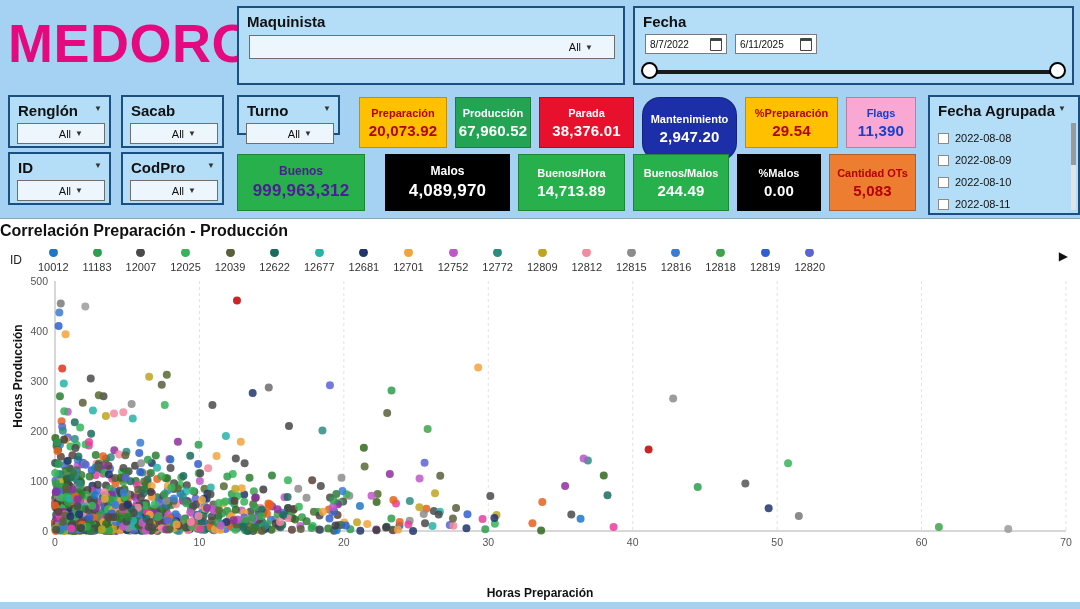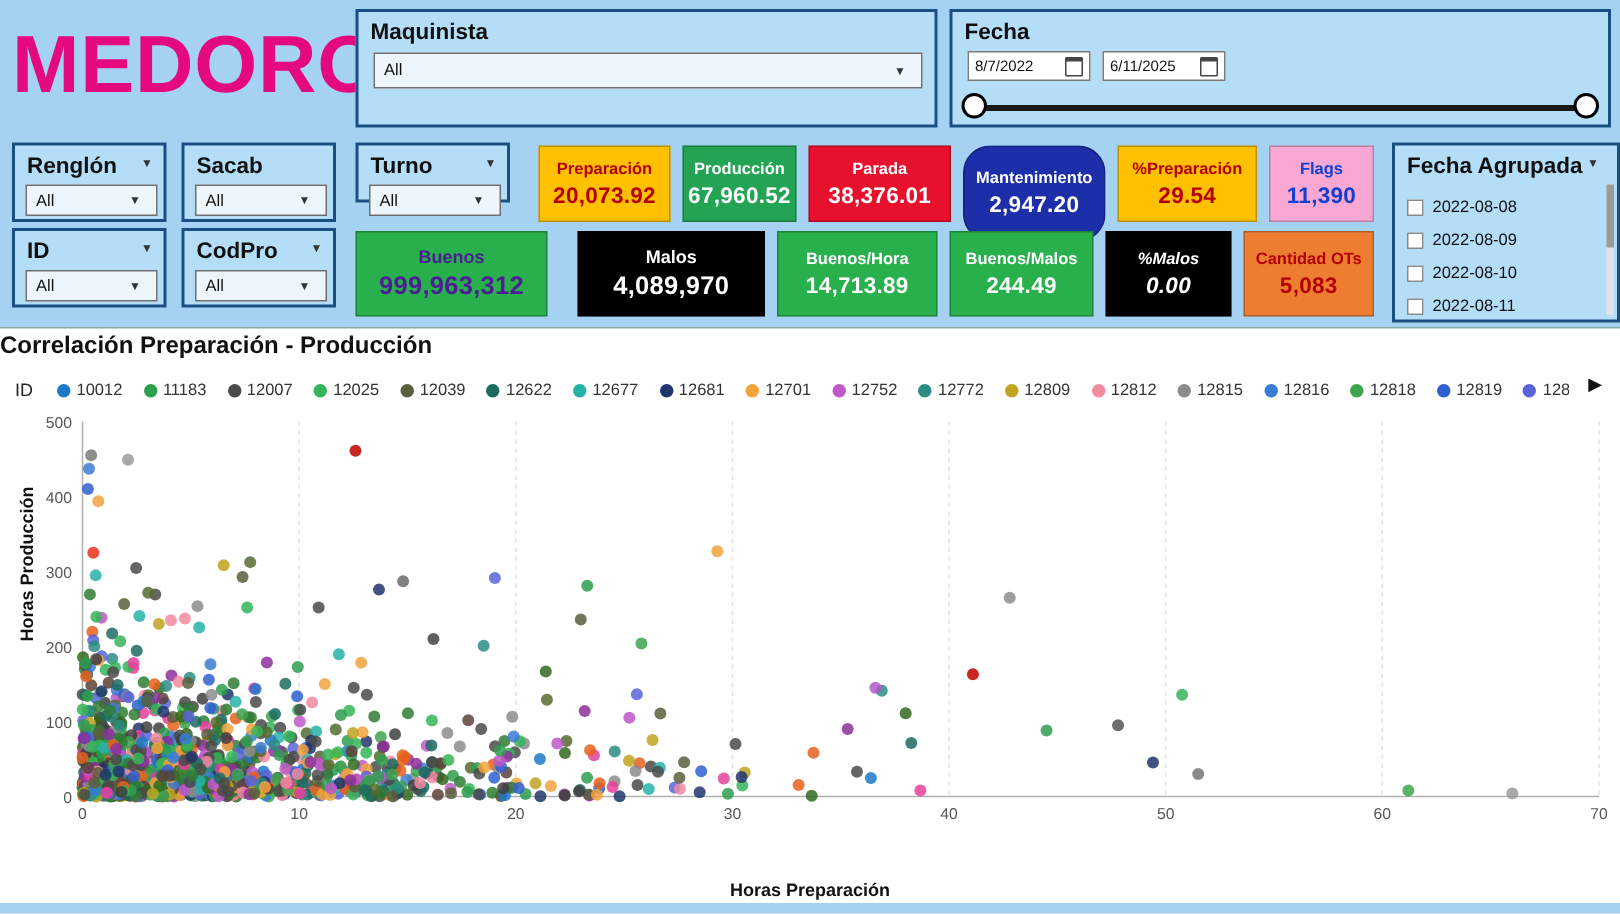--- a/index.html
+++ b/index.html
@@ -1,37 +1,37 @@
 <!DOCTYPE html>
 <html><head>
 <meta charset="utf-8">
 <style>
   html,body{margin:0;padding:0;}
   body{font-family:"Liberation Sans", sans-serif;}
   #app{position:relative;width:1080px;height:609px;background:#A5D2F2;overflow:hidden;}
   .panel{position:absolute;background:#B4DDF8;border:2px solid #1B4F82;box-sizing:border-box;}
   .slicer-label{position:absolute;left:8px;top:5px;font-size:15px;font-weight:bold;color:#111;}
   .slicer-chev{position:absolute;right:7px;top:7px;font-size:8px;color:#333;}
-  .dd{position:absolute;background:#EDF6FD;border:1px solid #6E6E6E;display:flex;align-items:center;justify-content:space-between;padding:0 10px 0 6px;font-size:11px;color:#111;box-sizing:border-box;cursor:pointer;}
+  .dd{position:absolute;background:#EDF6FD;border:1px solid #6E6E6E;display:flex;align-items:center;justify-content:flex-end;padding:0 21px 0 6px;font-size:11px;color:#111;box-sizing:border-box;cursor:pointer;}
   .dd .chev{font-size:8px;color:#333;margin-left:4px;}
   .datebox{position:absolute;background:#fff;border:1px solid #7a7a7a;display:flex;align-items:center;justify-content:space-between;padding:0 4px;font-size:10px;color:#111;box-sizing:border-box;height:20px;cursor:pointer;}
   .cal{width:10px;height:9px;border:1px solid #444;border-top:3px solid #444;border-radius:1px;flex:0 0 auto;margin-left:4px;}
   .kpi{position:absolute;display:flex;flex-direction:column;align-items:center;justify-content:center;gap:3px;box-sizing:border-box;border:1px solid rgba(0,0,0,0.25);}
   .kpi .k-label{font-size:11px;font-weight:bold;}
   .kpi .k-value{font-size:15px;font-weight:bold;letter-spacing:0.2px;}
   .kpi.big .k-label{font-size:12px;}
   .kpi.big .k-value{font-size:17px;}
   .slider-track{position:absolute;left:12px;right:12px;top:62px;height:4px;background:#1a1a1a;border-radius:2px;}
   .slider-handle{position:absolute;top:54px;width:17px;height:17px;background:#fff;border:2.5px solid #000;border-radius:50%;box-sizing:border-box;cursor:pointer;}
   .chk-row{display:flex;align-items:flex-end;gap:6px;height:22px;padding-left:8px;font-size:11px;color:#111;}
   .chk{width:11px;height:11px;background:#fff;border:1px solid #8a8a8a;box-sizing:border-box;flex:0 0 auto;cursor:pointer;}
   #chart-panel{position:absolute;left:0;top:218px;width:1080px;height:384px;background:#ffffff;border-top:1px solid #8aa;box-sizing:border-box;}
   #chart-title{position:absolute;left:0;right:0;top:3px;text-align:left;font-size:16px;font-weight:bold;color:#111;}
   #legend-row{position:absolute;left:10px;right:34px;top:30px;height:22px;display:flex;align-items:center;gap:14px;overflow:hidden;font-size:11px;color:#333;}
-  .leg-item{display:flex;align-items:center;gap:4px;white-space:nowrap;cursor:pointer;}
+  .leg-item{display:flex;align-items:center;gap:4px;white-space:nowrap;cursor:pointer;flex-direction:column;}
   .leg-dot{width:9px;height:9px;border-radius:50%;flex:0 0 auto;}
   #legend-title{font-size:12px;color:#222;margin-right:2px;}
   #legend-arrow{position:absolute;right:12px;top:30px;font-size:12px;color:#111;cursor:pointer;}
   #xaxis-label{position:absolute;left:0;right:0;bottom:2px;text-align:center;font-size:12px;font-weight:bold;color:#111;}
   #yaxis-label{position:absolute;left:-52px;top:205px;width:130px;transform:rotate(-90deg);transform-origin:center;text-align:center;font-size:12px;font-weight:bold;color:#111;}
   #logo{position:absolute;left:8px;top:12px;font-size:54px;font-weight:800;color:#E5097F;letter-spacing:0.5px;font-family:"Liberation Sans",sans-serif;}
   .scrollbar{position:absolute;right:2px;top:26px;bottom:3px;width:5px;background:#e3e3e3;}
   .scroll-thumb{position:absolute;top:0;left:0;width:5px;height:42px;background:#9a9a9a;}
   svg text{font-family:"Liberation Sans",sans-serif;}
 </style>
@@ -143,21 +143,21 @@
     <span class="k-value">4,089,970</span>
   </div>
   <div class="kpi" style="left: 518px; top: 154px; width: 107px; height: 57px; background: rgb(40, 176, 76); color: rgb(255, 255, 255);">
     <span class="k-label">Buenos/Hora</span>
     <span class="k-value">14,713.89</span>
   </div>
   <div class="kpi" style="left: 633px; top: 154px; width: 96px; height: 57px; background: rgb(40, 176, 76); color: rgb(255, 255, 255);">
     <span class="k-label">Buenos/Malos</span>
     <span class="k-value">244.49</span>
   </div>
-  <div class="kpi" style="left: 737px; top: 154px; width: 84px; height: 57px; background: rgb(0, 0, 0); color: rgb(255, 255, 255); font-style: italic;">
+  <div class="kpi" style="left: 737px; top: 154px; width: 84px; height: 57px; background: rgb(0, 0, 0); color: rgb(255, 255, 255);">
     <span class="k-label">%Malos</span>
     <span class="k-value">0.00</span>
   </div>
   <div class="kpi" style="left: 829px; top: 154px; width: 87px; height: 57px; background: rgb(237, 125, 49); color: rgb(181, 0, 0);">
     <span class="k-label">Cantidad OTs</span>
     <span class="k-value">5,083</span>
   </div>
 
   <div class="panel" style="left:928px;top:95px;width:152px;height:120px;overflow:hidden;">
     <div class="slicer-label">Fecha Agrupada</div>

